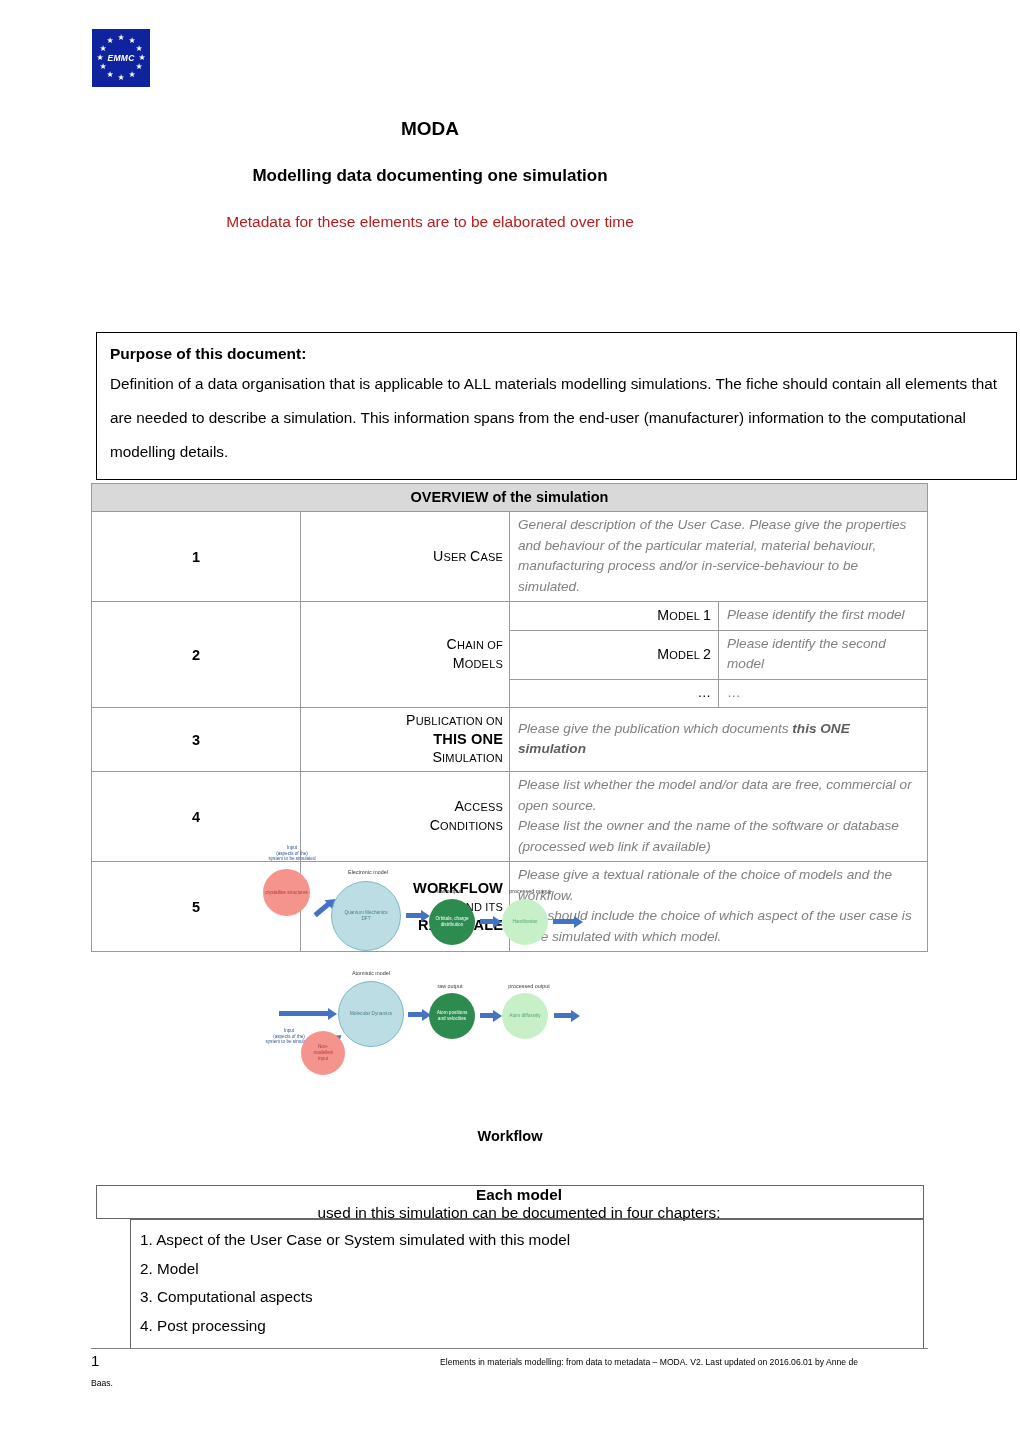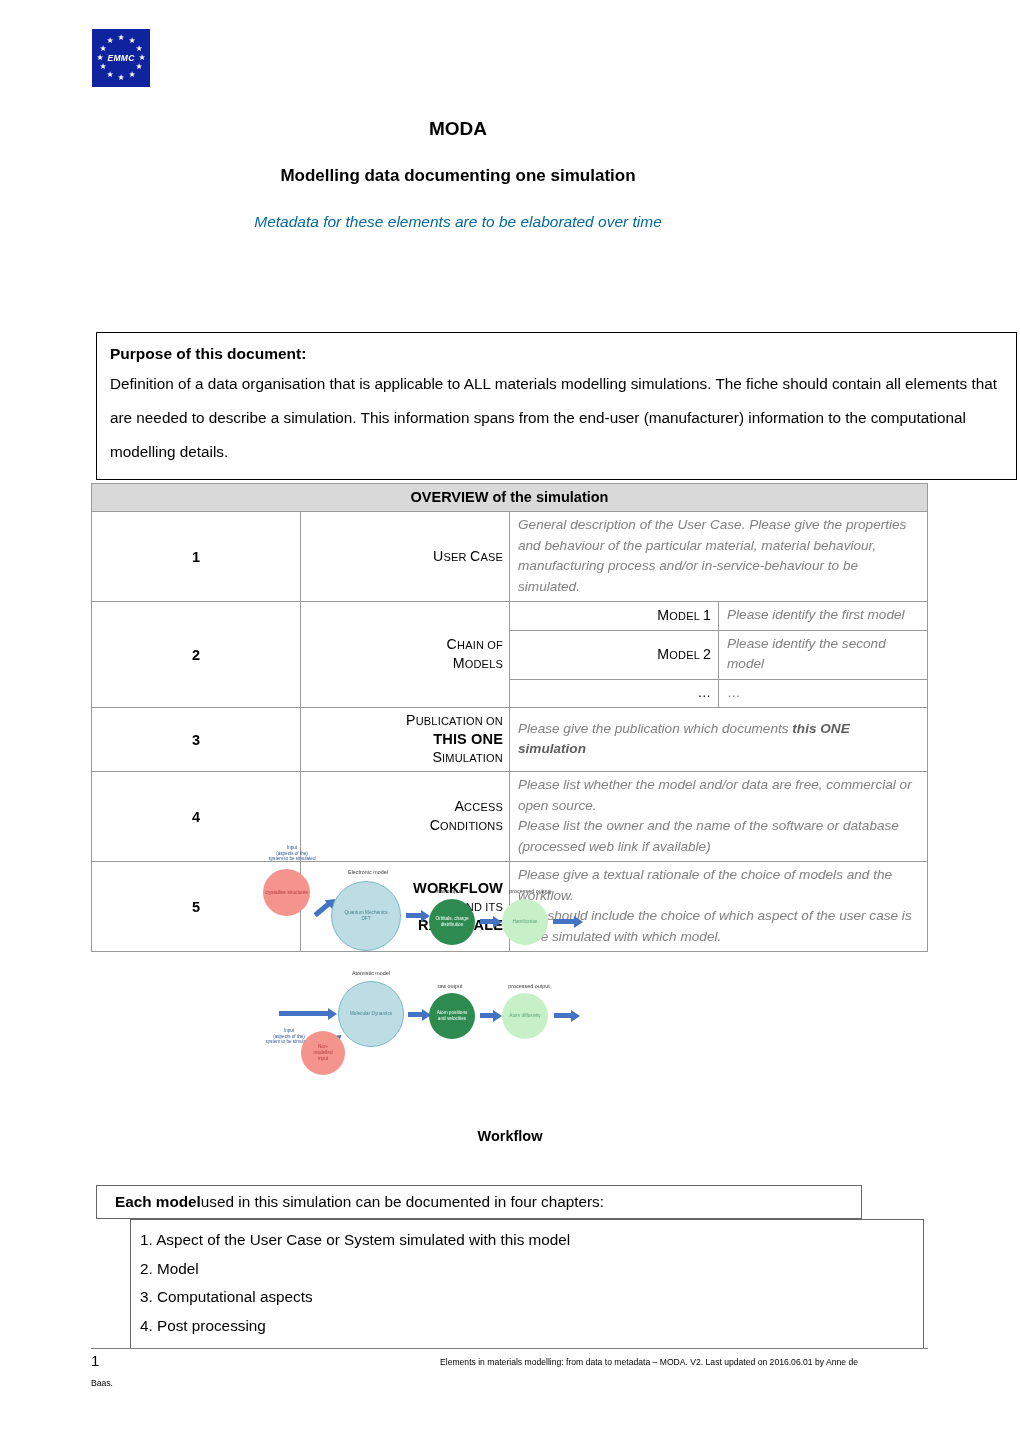--- a/index.html
+++ b/index.html
@@ -47,21 +47,21 @@
     text-align: center;
     color: #ffffff;
     font-size: 8.5px;
     font-weight: bold;
     font-style: italic;
     letter-spacing: .3px;
     font-family: "Liberation Sans", sans-serif;
   }
 
   
-  .title-block { position: absolute; left: 0; top: 118px; width: 860px; margin-left: 28px; }
+  .title-block { position: absolute; left: 0; top: 118px; width: 860px; }
   .t-moda {
     text-align: center;
     font-size: 19px;
     font-weight: bold;
     margin: 0 0 26px 0;
   }
   .t-sub {
     text-align: center;
     font-size: 17px;
     font-weight: bold;
@@ -69,22 +69,21 @@
   }
   .t-name {
     text-align: center;
     font-size: 17px;
     font-weight: bold;
     margin: 0 0 26px 0;
   }
   .t-meta {
     text-align: center;
     font-size: 15.5px;
-    font-style: italic;
-    color: #0369a1;
+    color: #b91c1c;
     margin: 0;
   }
 
   
   .purpose-box {
     position: absolute;
     left: 96px;
     top: 332px;
     width: 921px;
     border: 1.2px solid #000000;
@@ -233,28 +232,29 @@
     text-align: center;
     font-size: 14.5px;
     font-weight: bold;
   }
 
   
   .em-box {
     position: absolute;
     left: 96px;
     top: 1185px;
-    width: 766px;
+    width: 828px;
     height: 34px;
     border: 1.2px solid #666666;
     box-sizing: border-box;
     display: flex;
     align-items: center;
     padding-left: 18px;
     font-size: 15.3px;
+    flex-direction: column;
   }
   .em-box b { font-weight: bold; }
   .chapters-box {
     position: absolute;
     left: 130px;
     top: 1219px;
     width: 794px;
     border: 1.2px solid #666666;
     box-sizing: border-box;
     padding: 6px 0 8px 0;

